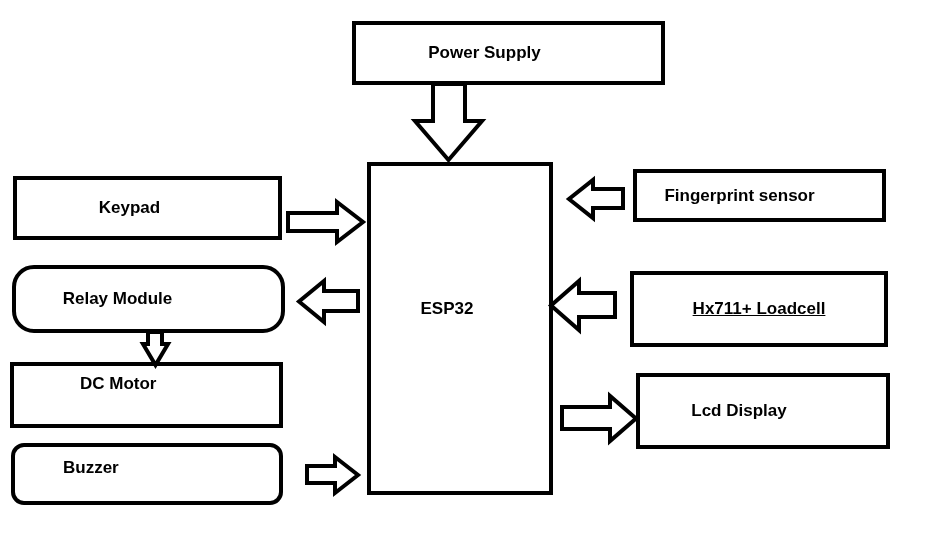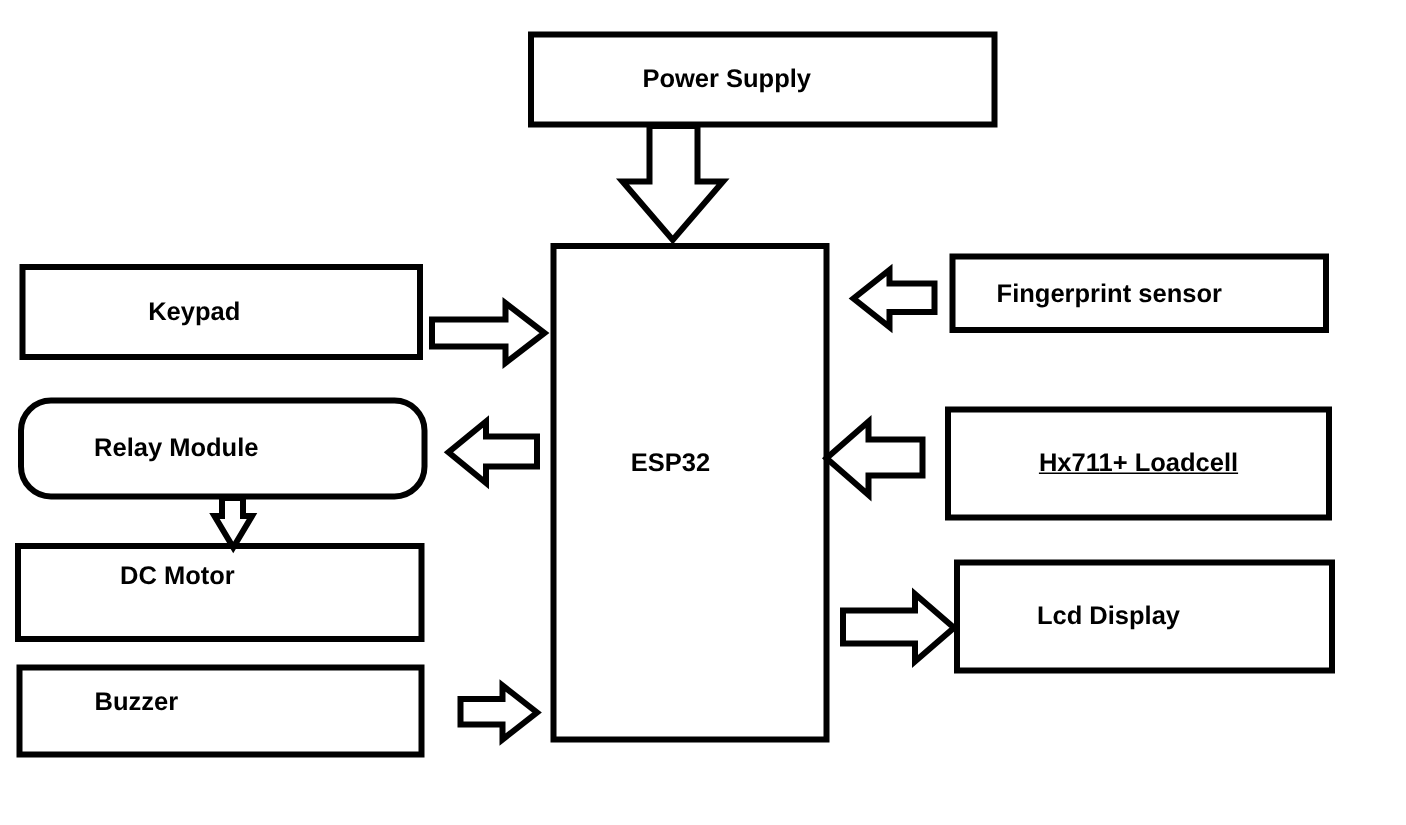--- a/index.html
+++ b/index.html
@@ -32,21 +32,21 @@
   }
   
   .n-power    { left: 308px; top: 21px;  width: 313px; height: 64px;  padding-right: 48px; margin-left: 44px; }
   .n-keypad   { left: 13px;  top: 176px; width: 269px; height: 64px;  padding-right: 36px; }
   .n-relay    { left: 12px;  top: 265px; width: 273px; height: 68px;  padding-right: 62px; border-radius: 22px; }
   .n-dcmotor  { left: 10px;  top: 362px; width: 273px; height: 66px;
                 align-items: flex-start; justify-content: flex-start;
                 padding: 8px 0 0 66px; }
   .n-buzzer   { left: 11px;  top: 443px; width: 272px; height: 62px;
                 align-items: flex-start; justify-content: flex-start;
-                padding: 11px 0 0 48px; }
+                padding: 11px 0 0 48px; border-radius: 13px; }
   .n-esp32    { left: 367px; top: 162px; width: 186px; height: 333px;
                 padding-right: 26px; padding-bottom: 40px; text-align: right; }
   .n-finger   { left: 633px; top: 169px; width: 253px; height: 53px;  padding-right: 40px; }
   .n-hx711    { left: 630px; top: 271px; width: 258px; height: 76px; text-decoration: underline; }
   .n-lcd      { left: 636px; top: 373px; width: 254px; height: 76px;  padding-right: 48px; }
 
   .arrow { position: absolute; overflow: visible; }
   .arrow polygon {
     fill: var(--fill);
     stroke: var(--line);

